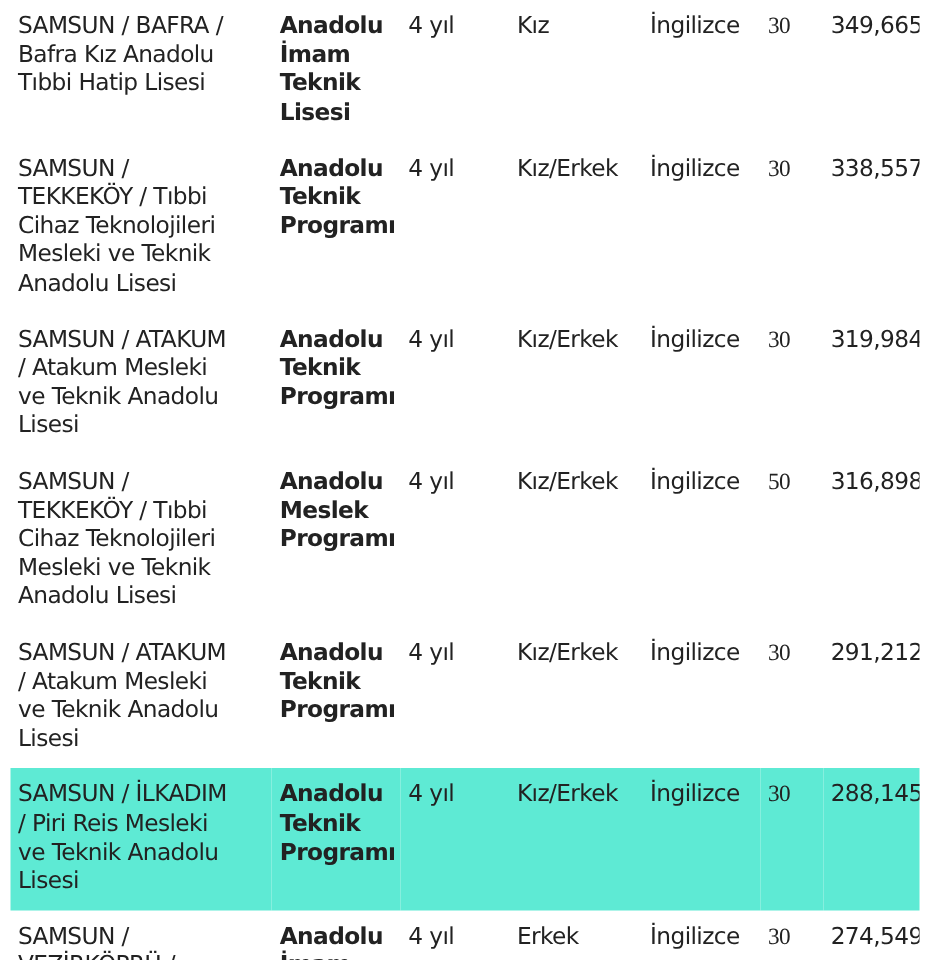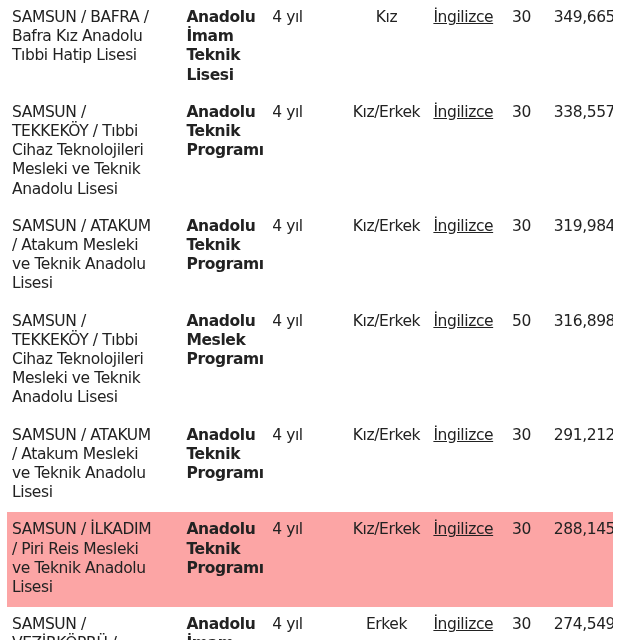--- a/index.html
+++ b/index.html
@@ -34,25 +34,25 @@
   }
   td {
     vertical-align: top;
     padding: 8px 0 10px 5px;
     white-space: normal;
     letter-spacing: -0.4px;
   }
   td.c1 { width: 166px; }
   td.c2 { width: 79px; font-weight: bold; }
   td.c3 { width: 66px; margin-left: 28px; }
-  td.c4 { width: 82px; text-align: center; }
-  td.c5 { width: 72px; text-decoration: underline; }
-  td.c6 { width: 36px; }
+  td.c4 { width: 82px; }
+  td.c5 { width: 72px; }
+  td.c6 { width: 36px; font-family: Liberation Serif, serif; }
   td.c7 { width: 150px; white-space: nowrap; }
-  tr.highlight td { background: #fca5a5; }
+  tr.highlight td { background: #5eead4; }
   .line { display: block; }
 </style>
 </head>
 <body>
 
 <div class="clip">
   <table>
     <tbody id="tbody">
         <tr>
           <td class="c1">

